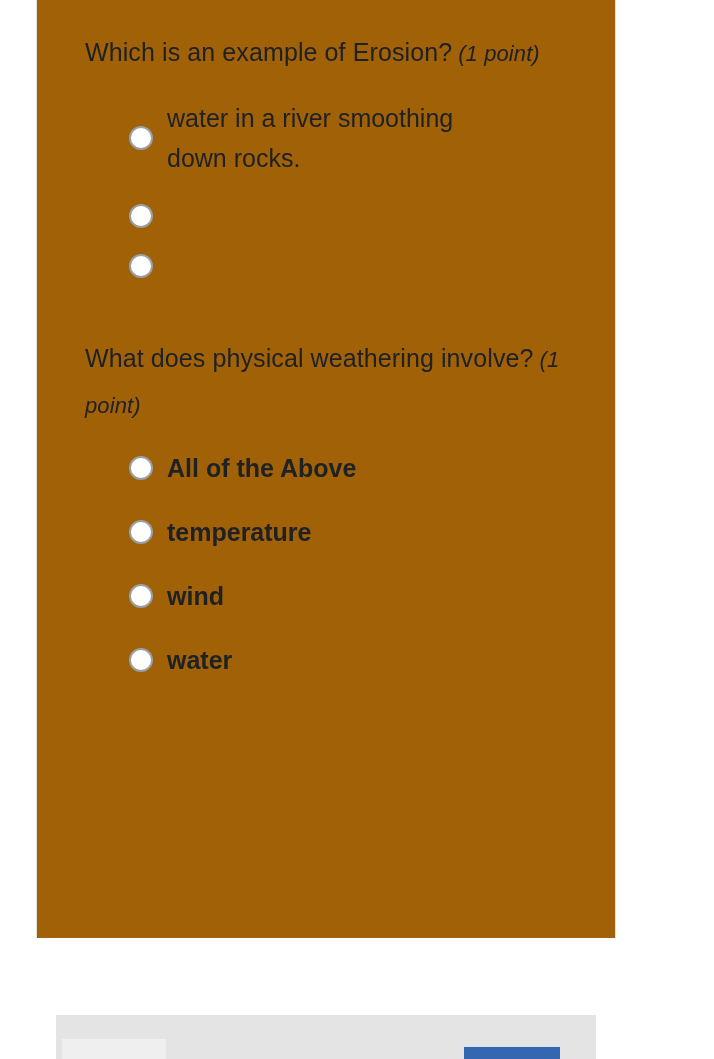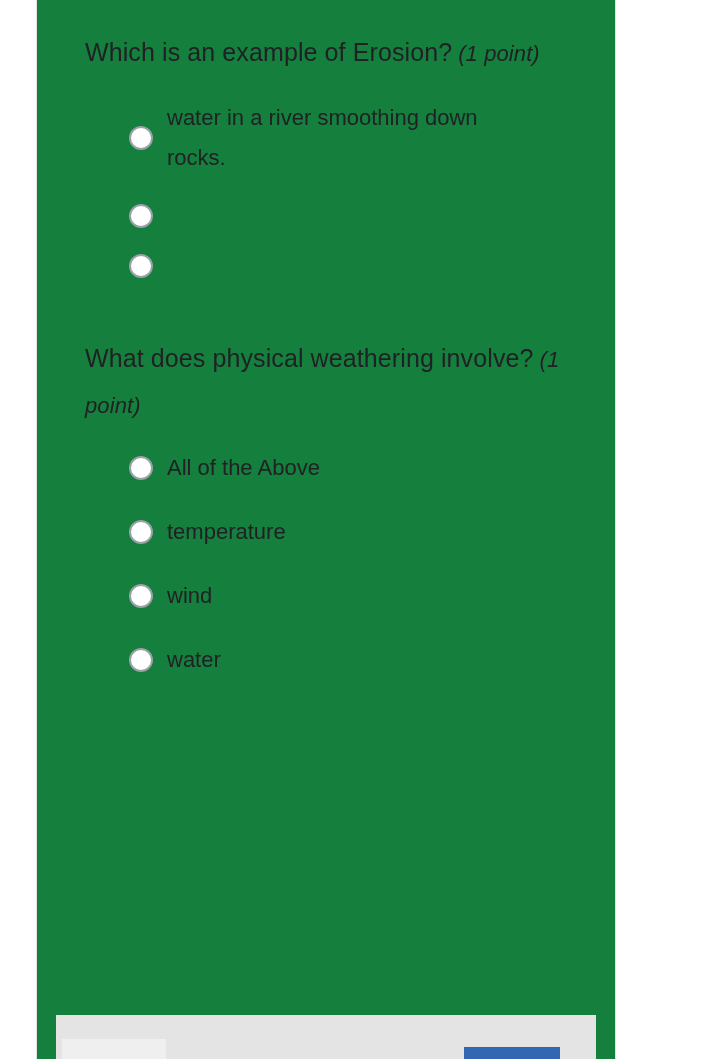--- a/index.html
+++ b/index.html
@@ -13,22 +13,22 @@
     position: relative;
     font-family: "Liberation Sans", sans-serif;
     overflow: hidden;
   }
 
   .page {
     position: absolute;
     left: 36px;
     top: 0;
     width: 580px;
-    height: 1059px;
-    background: #15803d;
+    height: 938px;
+    background: #a16207;
     border-left: 1px solid #e2e2e2;
     border-right: 1px solid #e2e2e2;
     box-sizing: border-box;
   }
 
   .form-body {
     padding: 30px 48px 0 48px;
   }
 
   .question {
@@ -64,29 +64,29 @@
     width: 24px;
     height: 24px;
     border: 2px solid #9aa0a6;
     border-radius: 50%;
     box-sizing: border-box;
     margin-right: 14px;
     background: #ffffff;
   }
 
   .option-label {
-    font-size: 22px;
+    font-size: 25px;
     line-height: 40px;
     color: #202124;
     max-width: 330px;
   }
 
   .q2 { margin-top: 58px; }
   .q2 .options { margin-top: 26px; padding-left: 44px; }
-  .q2 .option { margin-bottom: 36px; }
+  .q2 .option { margin-bottom: 36px; font-weight: bold; }
   .q2 .option-label { line-height: 28px; }
 
   .footer-bar {
     position: absolute;
     left: 56px;
     top: 1015px;
     width: 540px;
     height: 44px;
     background: #e4e4e4;
     box-sizing: border-box;

